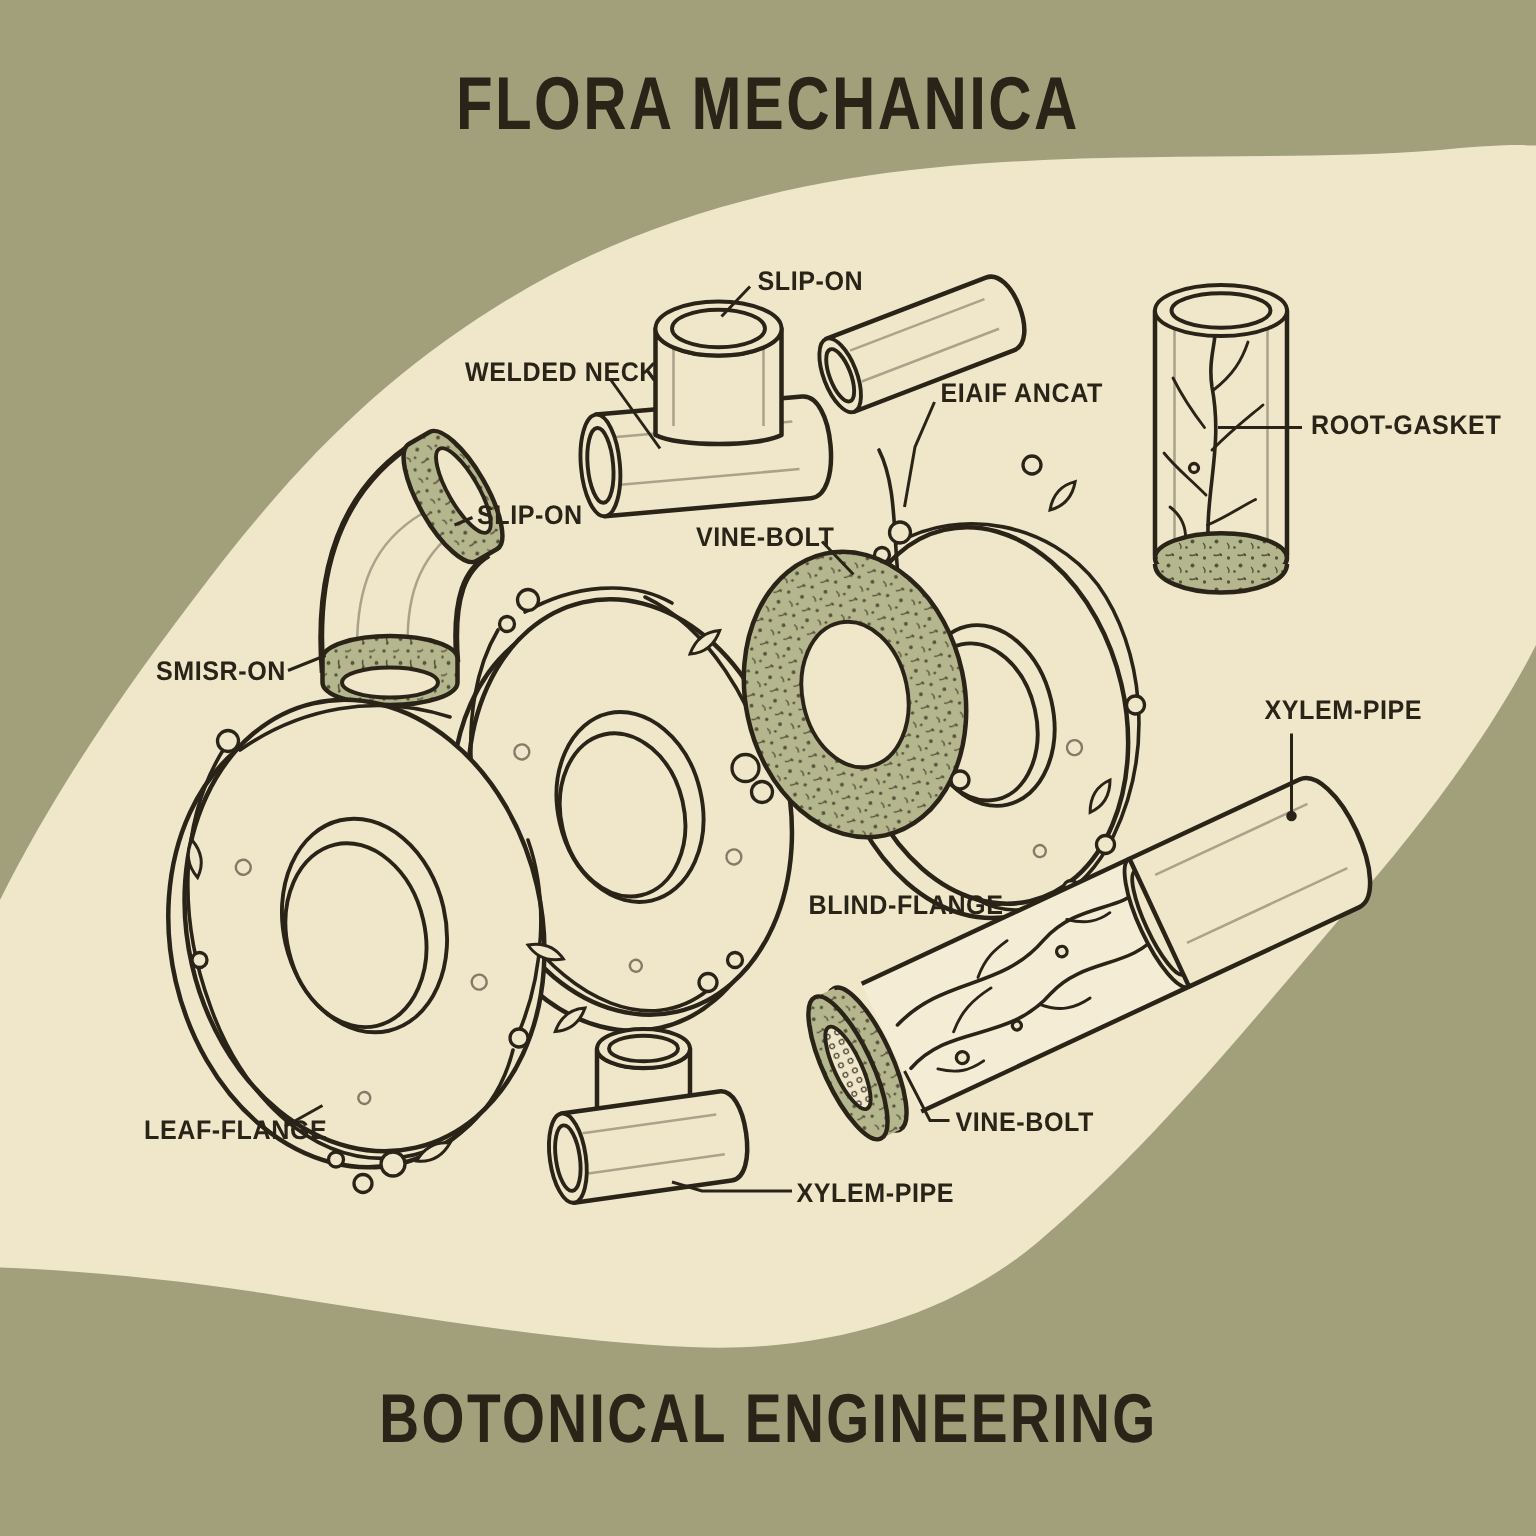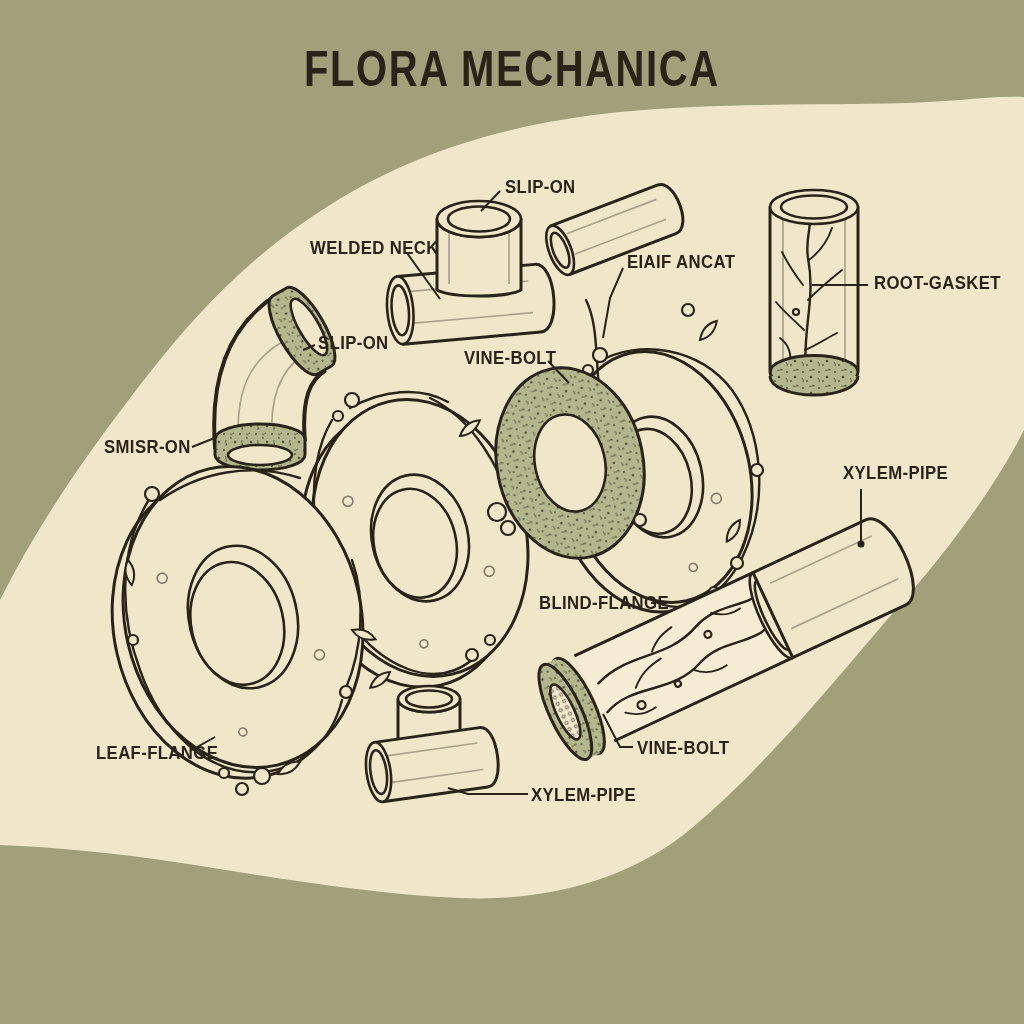--- a/index.html
+++ b/index.html
@@ -267,20 +267,23 @@
       <circle cx="861" cy="544" r="3.5" fill="var(--ink)"></circle>
       <line class="leader" x1="190" y1="751" x2="215" y2="737"></line>
       <polyline class="leader" points="633,747 620,747 603,714"></polyline>
       <polyline class="leader" points="528,794 468,794 448,788"></polyline>
     </g>
   </svg>
 
   <div class="title-wrap main-title">
     <span class="title-text">FLORA MECHANICA</span>
   </div>
+  <div class="title-wrap sub-title">
+    <span class="title-text">BOTONICAL ENGINEERING</span>
+  </div>
 
   <div class="part-label" style="left:505px;top:177px;">SLIP-ON</div>
   <div class="part-label" style="left:310px;top:238px;">WELDED NECK</div>
   <div class="part-label" style="left:627px;top:252px;">EIAIF ANCAT</div>
   <div class="part-label" style="left:874px;top:273px;">ROOT-GASKET</div>
   <div class="part-label" style="left:318px;top:333px;">SLIP-ON</div>
   <div class="part-label" style="left:464px;top:348px;">VINE-BOLT</div>
   <div class="part-label" style="left:104px;top:437px;">SMISR-ON</div>
   <div class="part-label" style="left:843px;top:463px;">XYLEM-PIPE</div>
   <div class="part-label" style="left:539px;top:593px;">BLIND-FLANGE</div>

